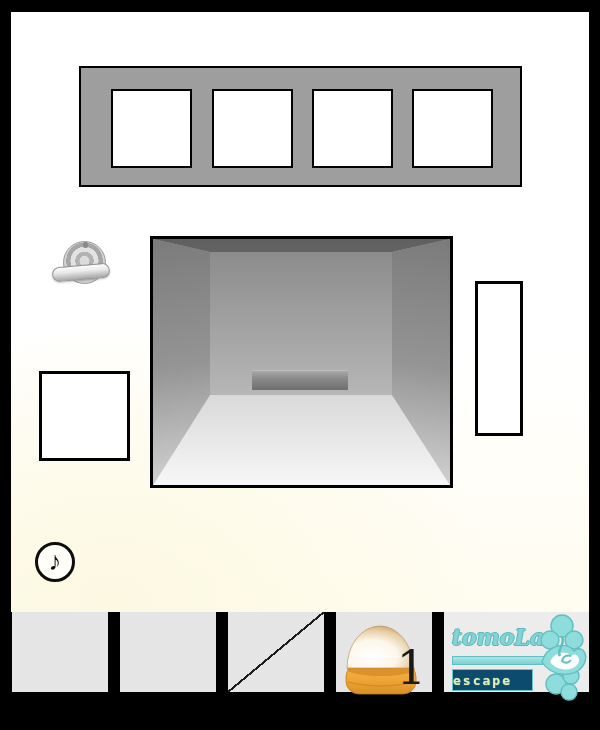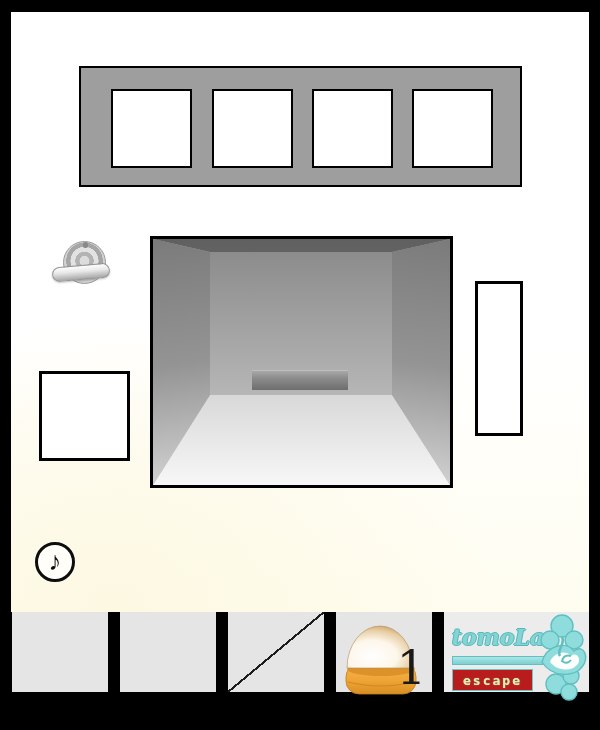--- a/index.html
+++ b/index.html
@@ -125,22 +125,22 @@
     font-size: 22px; color: #84d4d6;
     text-shadow: 1px 0 #57b8ba, -1px 0 #57b8ba, 0 1px #57b8ba, 0 -1px #57b8ba;
   }
   .brand-shaft {
     position: absolute; left: 8px; top: 44px; width: 99px; height: 9px;
     background: linear-gradient(to bottom, #ade6e6, #7ccfd1);
     border: 1px solid #5fbfc1;
   }
   .brand-plate {
     position: absolute; left: 8px; top: 57px; width: 81px; height: 22px;
-    background: #b91c1c; border: 1px solid #6cc6c8;
-    display: flex; align-items: center; justify-content: center;
+    background: #0c4a6e; border: 1px solid #6cc6c8;
+    display: flex; align-items: center; justify-content: flex-start;
   }
   .brand-sub {
     font-family: "DejaVu Sans Mono", monospace; font-weight: bold;
     font-size: 13px; letter-spacing: 2px; color: #dcedb6;
     text-shadow: 0 0 1px #a9cf8b;
   }
   .keyhead { position: absolute; left: 94px; top: 2px; }
 </style>
 </head>
 <body>

